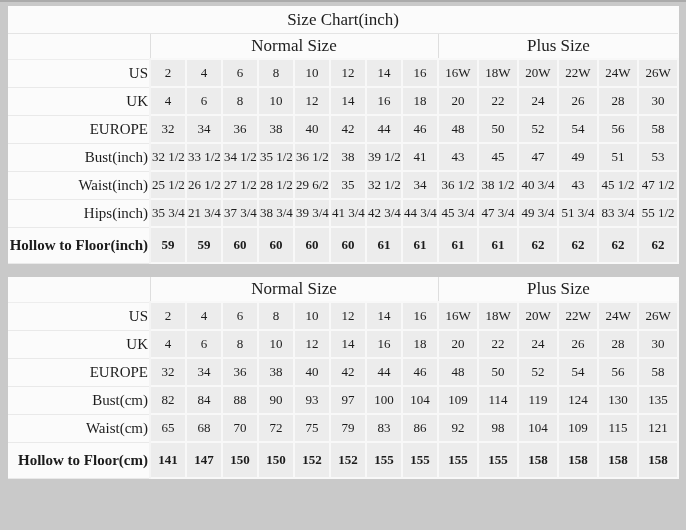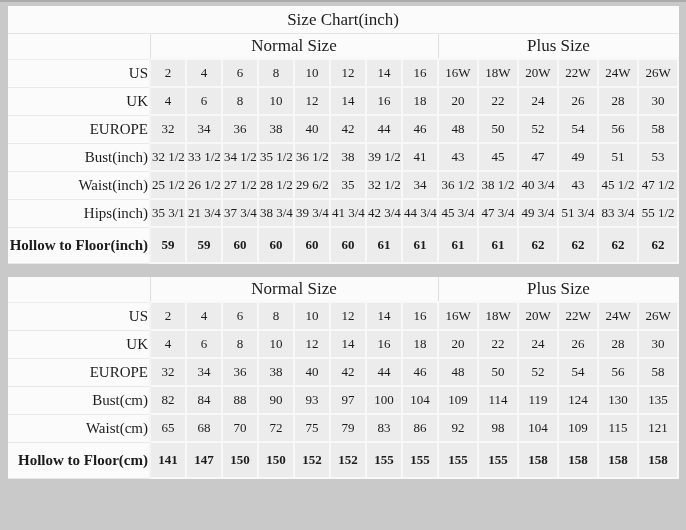--- a/index.html
+++ b/index.html
@@ -178,21 +178,21 @@
           <td class="data">34</td>
           <td class="data">36 1/2</td>
           <td class="data">38 1/2</td>
           <td class="data">40 3/4</td>
           <td class="data">43</td>
           <td class="data">45 1/2</td>
           <td class="data">47 1/2</td>
         </tr>
         <tr>
           <td class="label">Hips(inch)</td>
-          <td class="data">35 3/1</td>
+          <td class="data">35 3/4</td>
           <td class="data">21 3/4</td>
           <td class="data">37 3/4</td>
           <td class="data">38 3/4</td>
           <td class="data">39 3/4</td>
           <td class="data">41 3/4</td>
           <td class="data">42 3/4</td>
           <td class="data">44 3/4</td>
           <td class="data">45 3/4</td>
           <td class="data">47 3/4</td>
           <td class="data">49 3/4</td>

